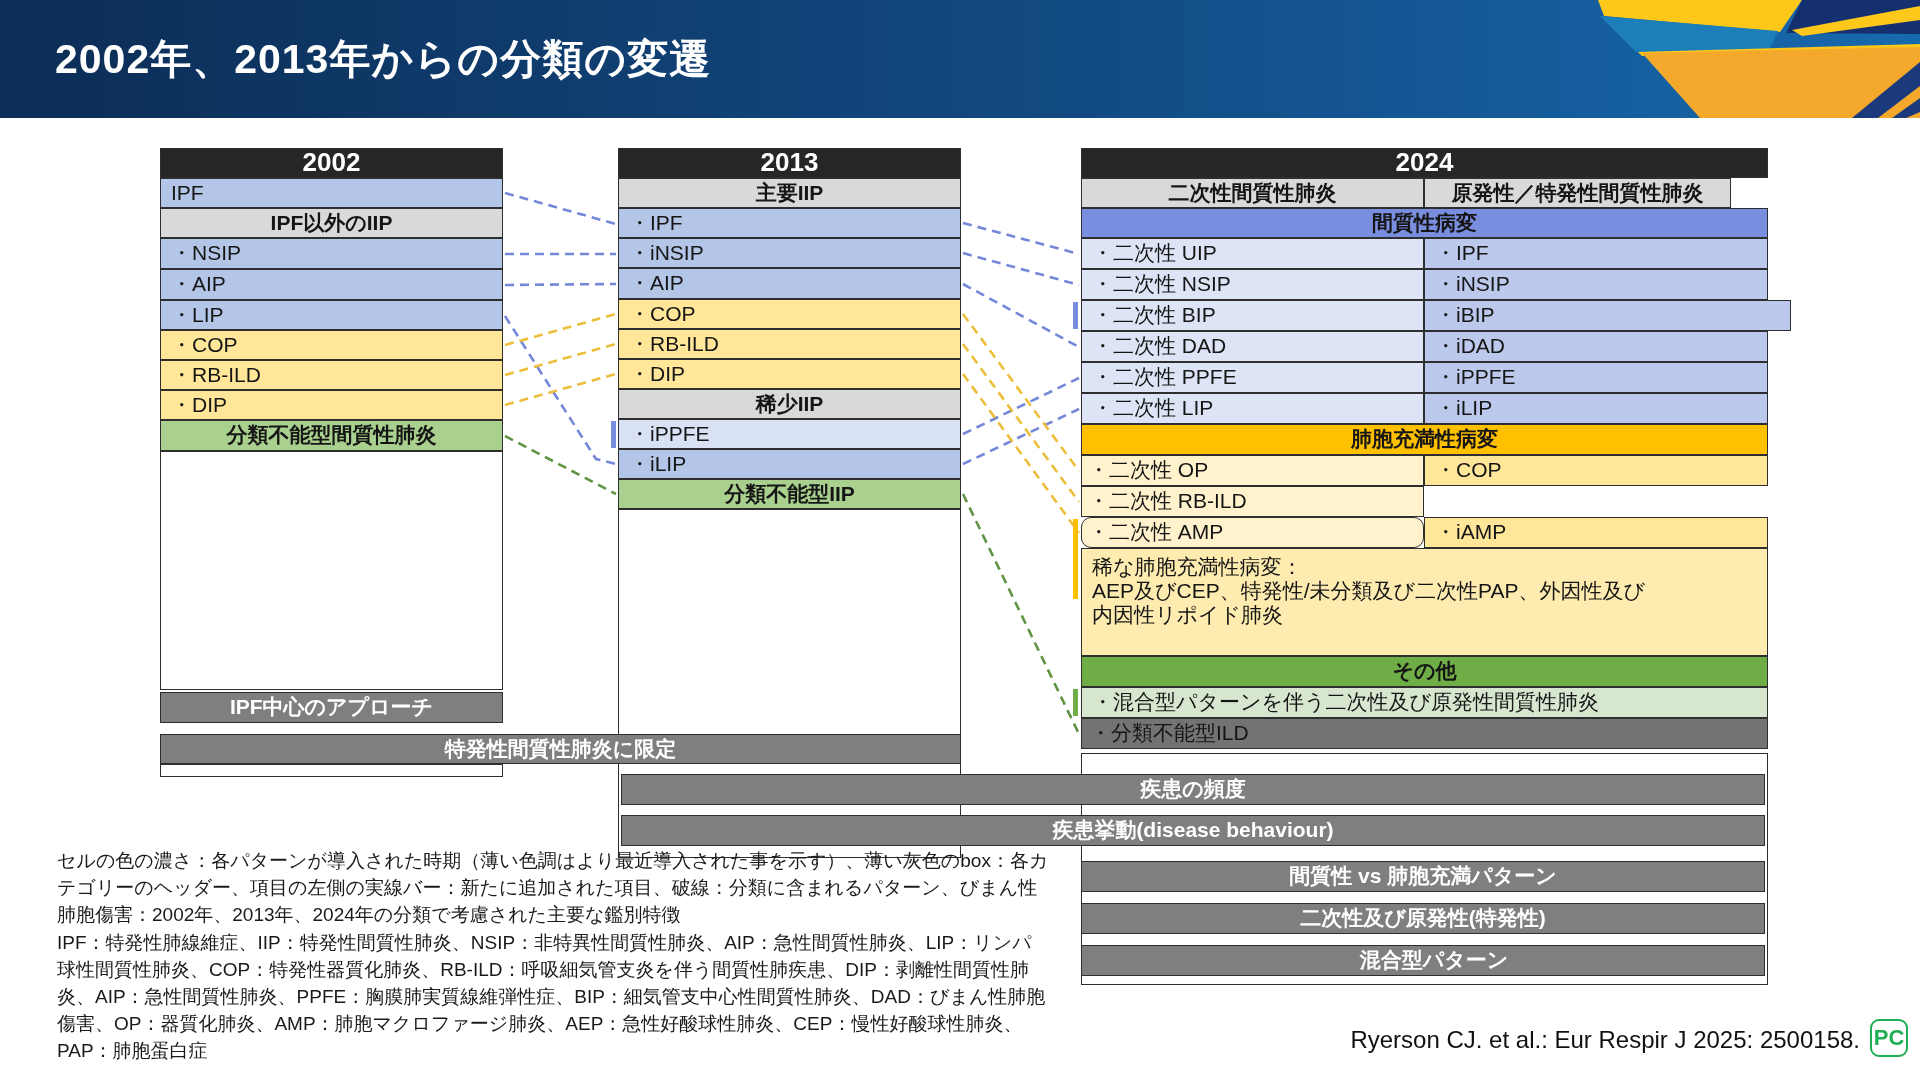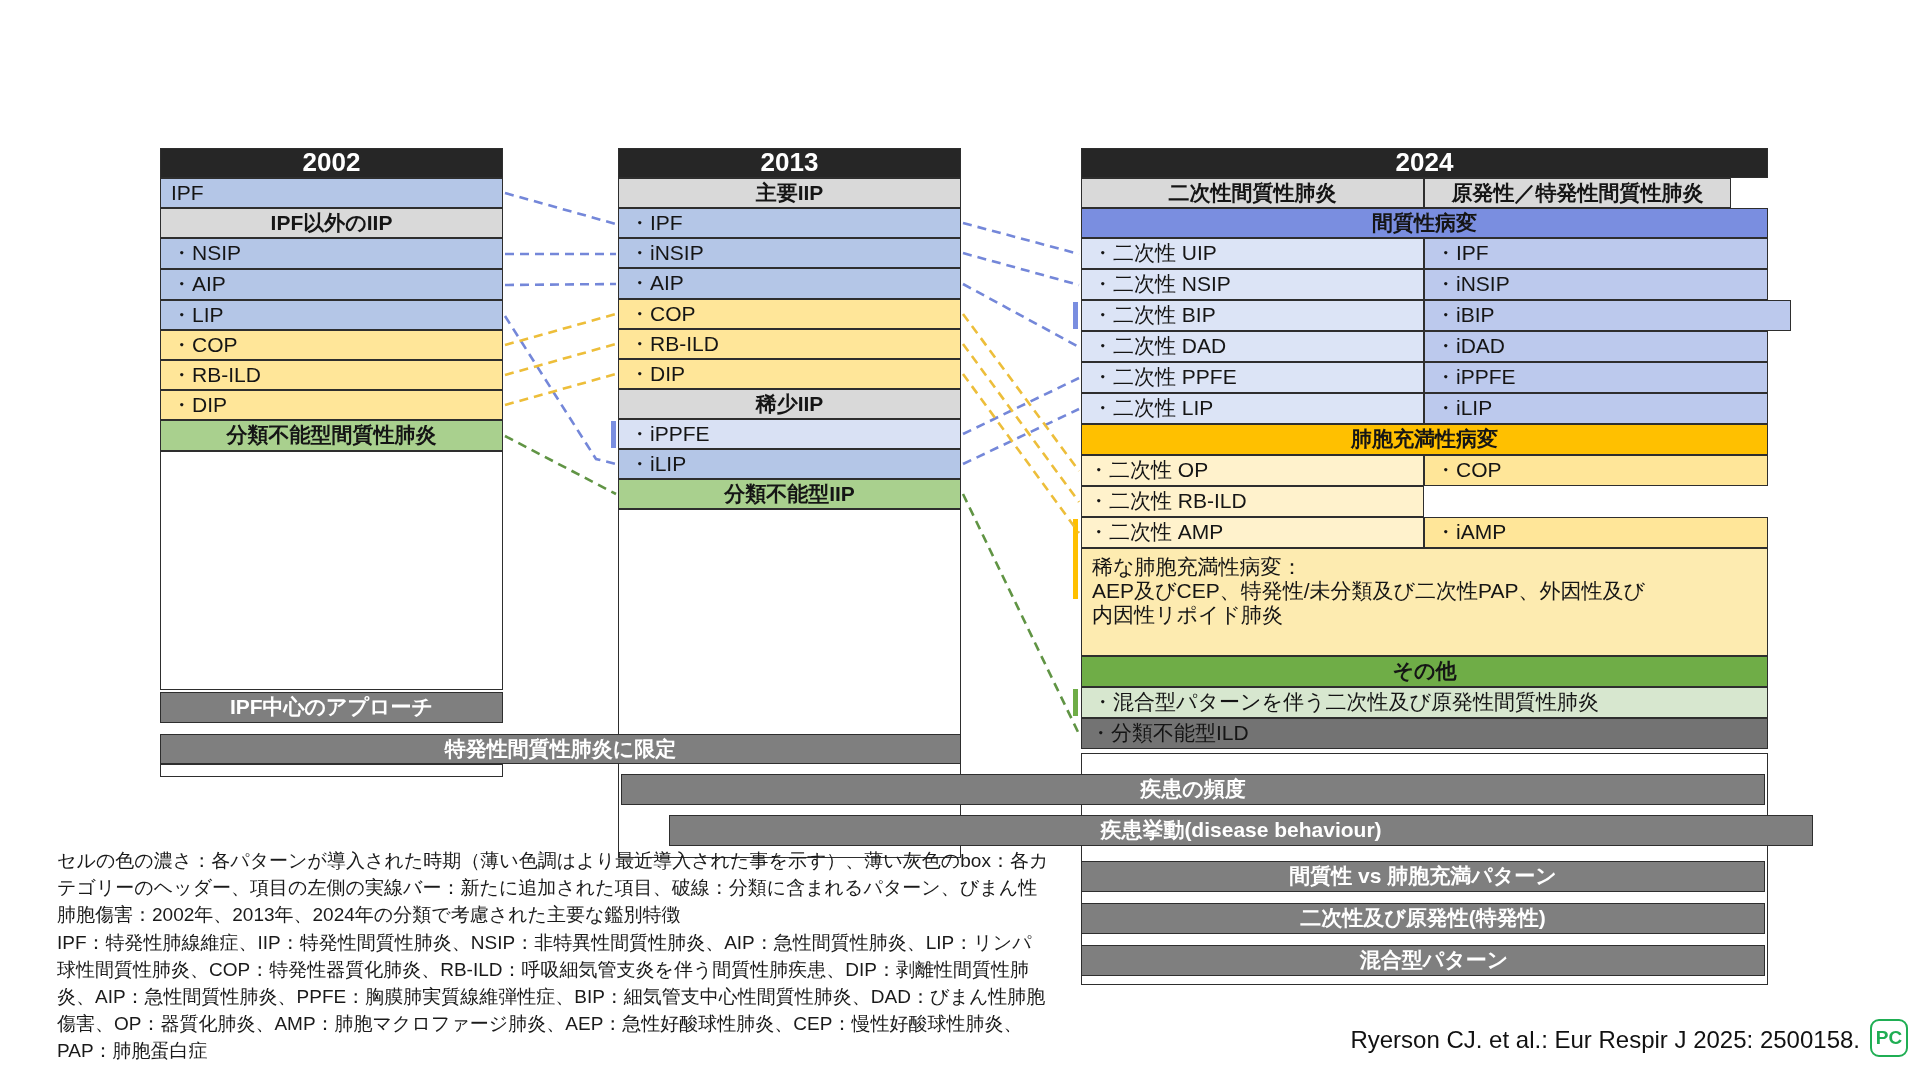--- a/index.html
+++ b/index.html
@@ -31,28 +31,41 @@
   .grnHdr{background:#6fad47;}
   .grnL{background:#d7e7cf;}
   .grnM{background:#737373;padding-left:8px;}
   .white{background:#ffffff;z-index:1;}
   .band{background:#7f7f7f;color:#fff;font-weight:bold;justify-content:center;z-index:3;}
   .marker{position:absolute;width:5px;z-index:3;}
   #links{position:absolute;left:0;top:0;width:1920px;height:1080px;z-index:4;pointer-events:none;}
   .fnote{position:absolute;left:57px;width:992px;font-size:19px;line-height:1.42;color:#1a1a1a;z-index:2;}
   #citation{position:absolute;left:1000px;top:1026px;width:860px;text-align:right;font-size:24px;color:#111;z-index:2;}
   #pclogo{position:absolute;left:1870px;top:1019px;width:38px;height:38px;box-sizing:border-box;
-          border:2.5px solid #1fae53;border-radius:9px;color:#1fae53;font-weight:bold;font-size:19px;
+          border:2.5px solid #1fae53;border-radius:9px;color:#1fae53;font-weight:bold;font-size:22px;
           display:flex;align-items:center;justify-content:center;z-index:2;background:#fff;}
 </style>
 </head>
 <body>
 
 <div id="slide">
 
+  <div id="titlebar">
+    <div id="titletext">2002年、2013年からの分類の変遷</div>
+    <svg id="decor" viewBox="0 0 380 118" preserveAspectRatio="none">
+      <polygon points="58,0 262,0 240,32 64,16" fill="#fdc81a"></polygon>
+      <polygon points="262,0 380,0 380,34 246,33" fill="#15306e"></polygon>
+      <polygon points="252,30 380,6 380,20 262,36" fill="#fdc81a"></polygon>
+      <polygon points="60,16 238,31 228,52 96,52" fill="#1d7fb9"></polygon>
+      <polygon points="98,52 380,44 380,50 102,56" fill="#fdc81a"></polygon>
+      <polygon points="102,53 380,47 380,118 160,118" fill="#f4a92c"></polygon>
+      <polygon points="312,118 380,62 380,86 338,118" fill="#1a3a7c"></polygon>
+      <polygon points="352,118 380,98 380,112 366,118" fill="#1a3a7c"></polygon>
+    </svg>
+  </div>
 
   <div>
     <div class="cell dark" style="left:160px;top:148px;width:343px;height:30px;">2002</div>
     <div class="cell blue" style="left:160px;top:178px;width:343px;height:30px;">IPF</div>
     <div class="cell gray ctr" style="left:160px;top:208px;width:343px;height:30px;">IPF以外のIIP</div>
     <div class="cell blue" style="left:160px;top:238px;width:343px;height:31px;">・NSIP</div>
     <div class="cell blue" style="left:160px;top:269px;width:343px;height:31px;">・AIP</div>
     <div class="cell blue" style="left:160px;top:300px;width:343px;height:30px;">・LIP</div>
     <div class="cell yel" style="left:160px;top:330px;width:343px;height:30px;">・COP</div>
     <div class="cell yel" style="left:160px;top:360px;width:343px;height:30px;">・RB-ILD</div>
@@ -98,38 +111,38 @@
     <div class="cell b24L" style="left:1081px;top:362px;width:343px;height:31px;">・二次性 PPFE</div>
     <div class="cell b24R" style="left:1424px;top:362px;width:344px;height:31px;">・iPPFE</div>
     <div class="cell b24L" style="left:1081px;top:393px;width:343px;height:31px;">・二次性 LIP</div>
     <div class="cell b24R" style="left:1424px;top:393px;width:344px;height:31px;">・iLIP</div>
 
     <div class="cell gHdr ctr" style="left:1081px;top:424px;width:687px;height:31px;">肺胞充満性病変</div>
     <div class="cell y24L" style="left:1081px;top:455px;width:343px;height:31px;">・二次性 OP</div>
     <div class="cell yel" style="left:1424px;top:455px;width:344px;height:31px;">・COP</div>
     <div class="cell y24L" style="left:1081px;top:486px;width:343px;height:31px;">・二次性 RB-ILD</div>
     <div class="cell yel" style="left:1424px;top:486px;width:344px;height:31px;margin-top:38px;">・iRB-ILD</div>
-    <div class="cell y24L" style="left:1081px;top:517px;width:343px;height:31px;">・二次性 AMP</div>
+    <div class="cell y24L" style="left:1081px;top:517px;width:343px;height:31px;border-radius:10px;">・二次性 AMP</div>
     <div class="cell yel" style="left:1424px;top:517px;width:344px;height:31px;">・iAMP</div>
     <div class="cell rare" style="left:1081px;top:548px;width:687px;height:108px;">稀な肺胞充満性病変：
 AEP及びCEP、特発性/未分類及び二次性PAP、外因性及び
 内因性リポイド肺炎</div>
 
     <div class="cell grnHdr ctr" style="left:1081px;top:656px;width:687px;height:31px;">その他</div>
     <div class="cell grnL" style="left:1081px;top:687px;width:687px;height:31px;">・混合型パターンを伴う二次性及び原発性間質性肺炎</div>
     <div class="cell grnM" style="left:1081px;top:718px;width:687px;height:31px;">・分類不能型ILD</div>
     <div class="cell white" style="left:1081px;top:753px;width:687px;height:232px;"></div>
 
     <div class="marker" style="left:1073px;top:302px;height:27px;background:#7a8ee0;"></div>
     <div class="marker" style="left:1073px;top:519px;height:80px;background:#ffc000;"></div>
     <div class="marker" style="left:1073px;top:689px;height:27px;background:#6fad47;"></div>
   </div>
 
   <div class="cell band" style="left:621px;top:774px;width:1144px;height:31px;">疾患の頻度</div>
-  <div class="cell band" style="left:621px;top:815px;width:1144px;height:31px;margin-left:48px;">疾患挙動(disease behaviour)</div>
+  <div class="cell band" style="left:621px;top:815px;width:1144px;height:31px;">疾患挙動(disease behaviour)</div>
   <div class="cell band" style="left:1081px;top:861px;width:684px;height:31px;">間質性 vs 肺胞充満パターン</div>
   <div class="cell band" style="left:1081px;top:903px;width:684px;height:31px;">二次性及び原発性(特発性)</div>
   <div class="cell band" style="left:1081px;top:945px;width:684px;height:31px;padding-left:32px;">混合型パターン</div>
 
   <svg id="links" viewBox="0 0 1920 1080">
     <g stroke="#7487d9" stroke-width="2.6" fill="none" stroke-dasharray="9 6">
       <line x1="505" y1="193" x2="616" y2="224"></line>
       <line x1="505" y1="254" x2="616" y2="254"></line>
       <line x1="505" y1="285" x2="616" y2="284"></line>
       <polyline points="505,316 596,459 616,464"></polyline>

